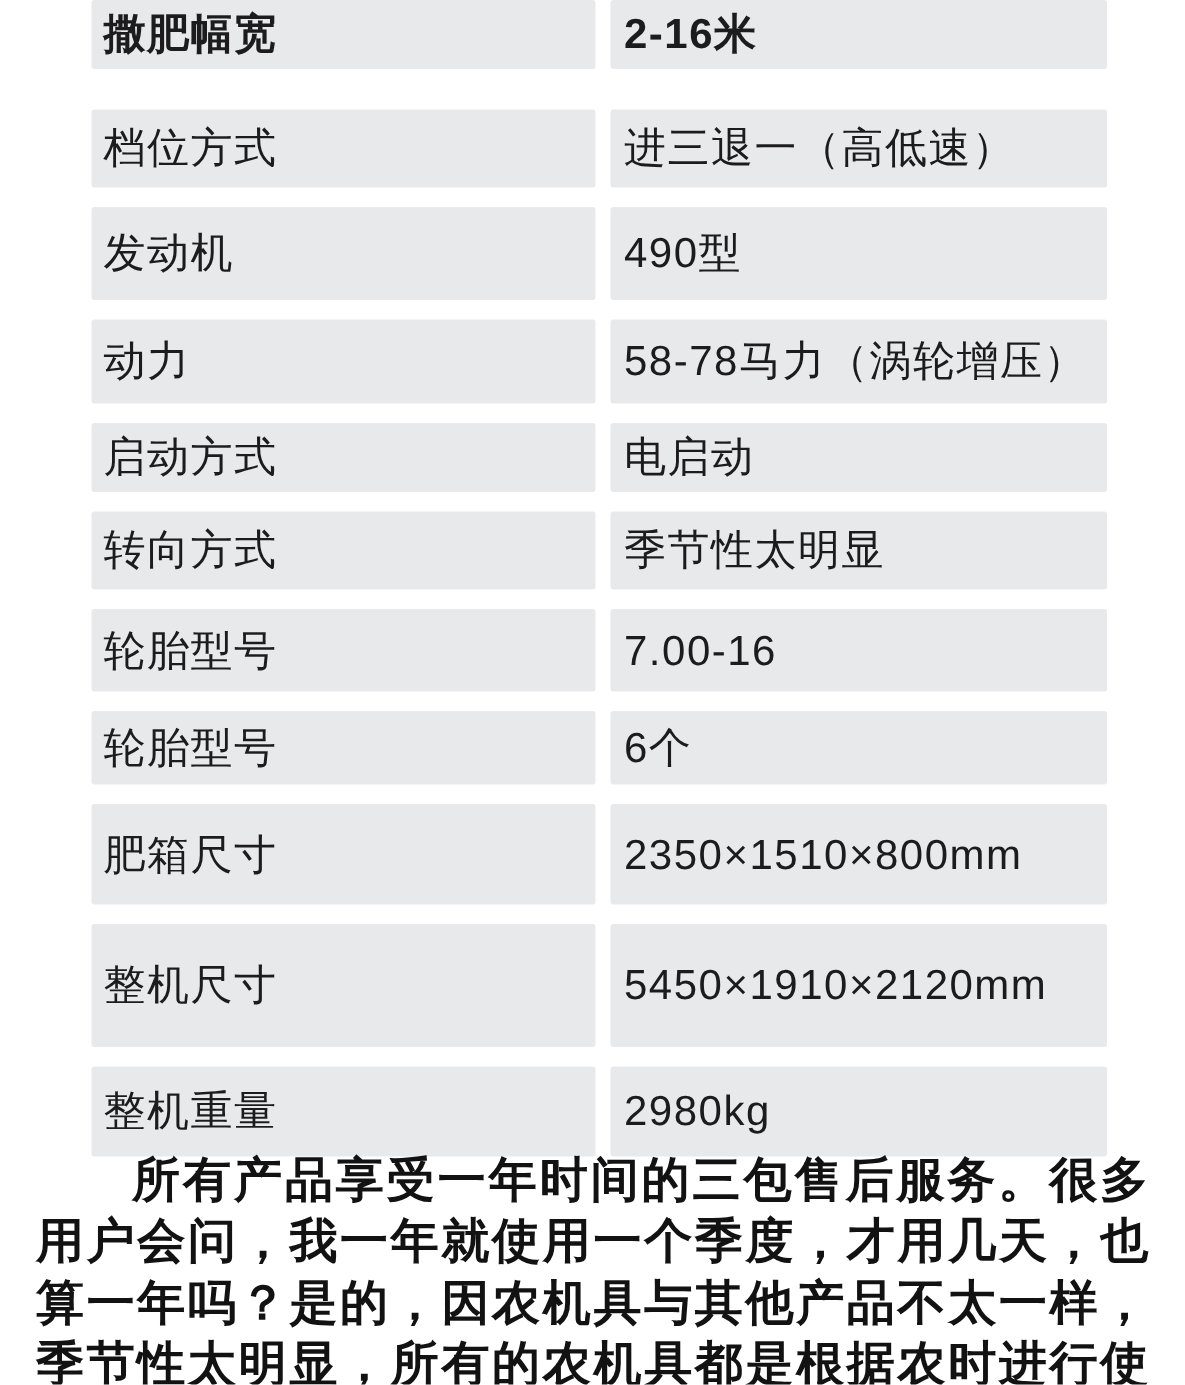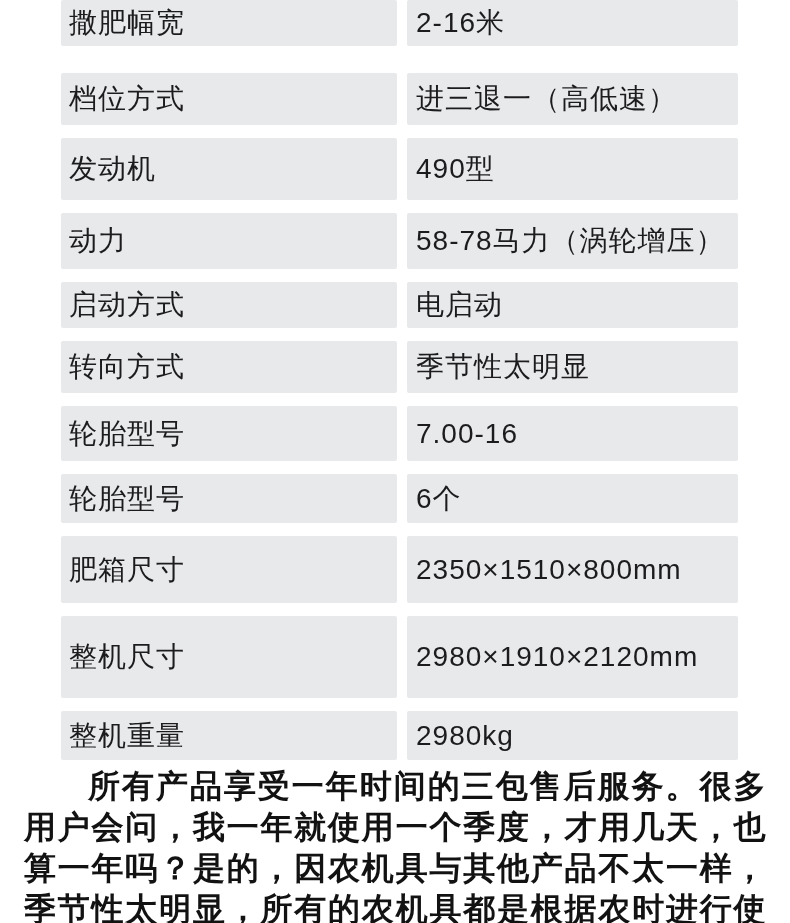--- a/index.html
+++ b/index.html
@@ -43,31 +43,31 @@
   .cell.label {
     width: 336px;
     margin-right: 10px;
     padding-left: 8px;
   }
   .cell.value {
     width: 331px;
     padding-left: 9px;
   }
   
-  .spec-row:nth-child(1)  .cell { height: 46px; }
+  .spec-row:nth-child(1)  .cell { height: 46px; font-weight: bold; }
   .spec-row:nth-child(2)  .cell { height: 52px; margin-top: 14px; }
   .spec-row:nth-child(3)  .cell { height: 62px; }
   .spec-row:nth-child(4)  .cell { height: 56px; }
   .spec-row:nth-child(5)  .cell { height: 46px; }
   .spec-row:nth-child(6)  .cell { height: 52px; text-align: right; }
   .spec-row:nth-child(7)  .cell { height: 55px; text-align: center; }
   .spec-row:nth-child(8)  .cell { height: 49px; }
   .spec-row:nth-child(9)  .cell { height: 67px; }
   .spec-row:nth-child(10) .cell { height: 82px; }
-  .spec-row:nth-child(11) .cell { height: 49px; }
+  .spec-row:nth-child(11) .cell { height: 60px; }
   
   .after-sales {
     position: absolute;
     left: 24px;
     top: 766px;
     width: 742px;
     font-size: 32px;
     line-height: 41px;
     font-weight: 700;
     color: #121212;
@@ -123,21 +123,21 @@
       <div class="cell value">6个</div>
     </div>
 
     <div class="spec-row">
       <div class="cell label">肥箱尺寸</div>
       <div class="cell value">2350×1510×800mm</div>
     </div>
 
     <div class="spec-row">
       <div class="cell label">整机尺寸</div>
-      <div class="cell value">2980×1910×2120mm</div>
+      <div class="cell value">5450×1910×2120mm</div>
     </div>
 
     <div class="spec-row">
       <div class="cell label">整机重量</div>
       <div class="cell value">2980kg</div>
     </div>
 
   </div>
 
   <p class="after-sales">所有产品享受一年时间的三包售后服务。很多用户会问，我一年就使用一个季度，才用几天，也算一年吗？是的，因农机具与其他产品不太一样，季节性太明显，所有的农机具都是根据农时进行使用，部分</p>

